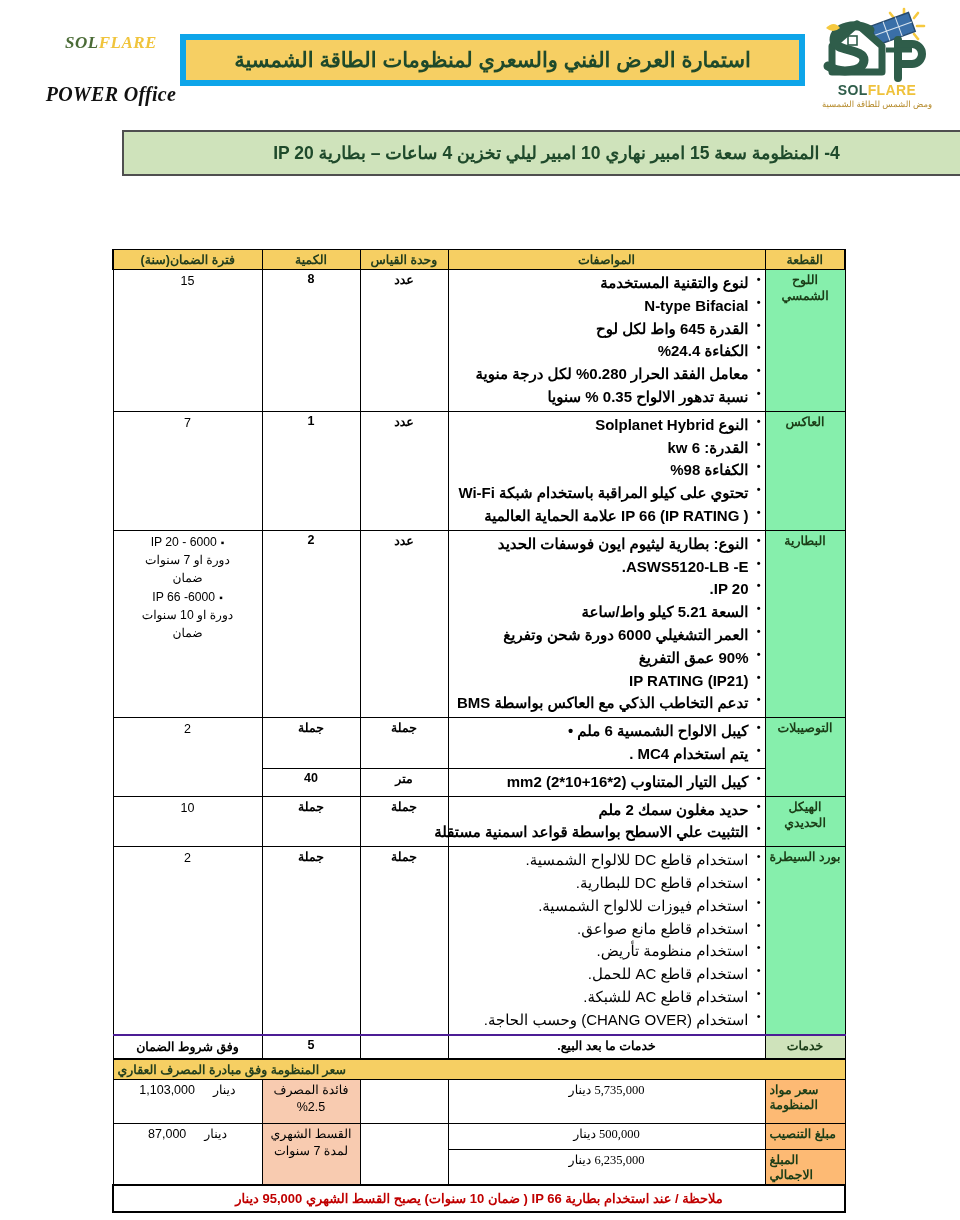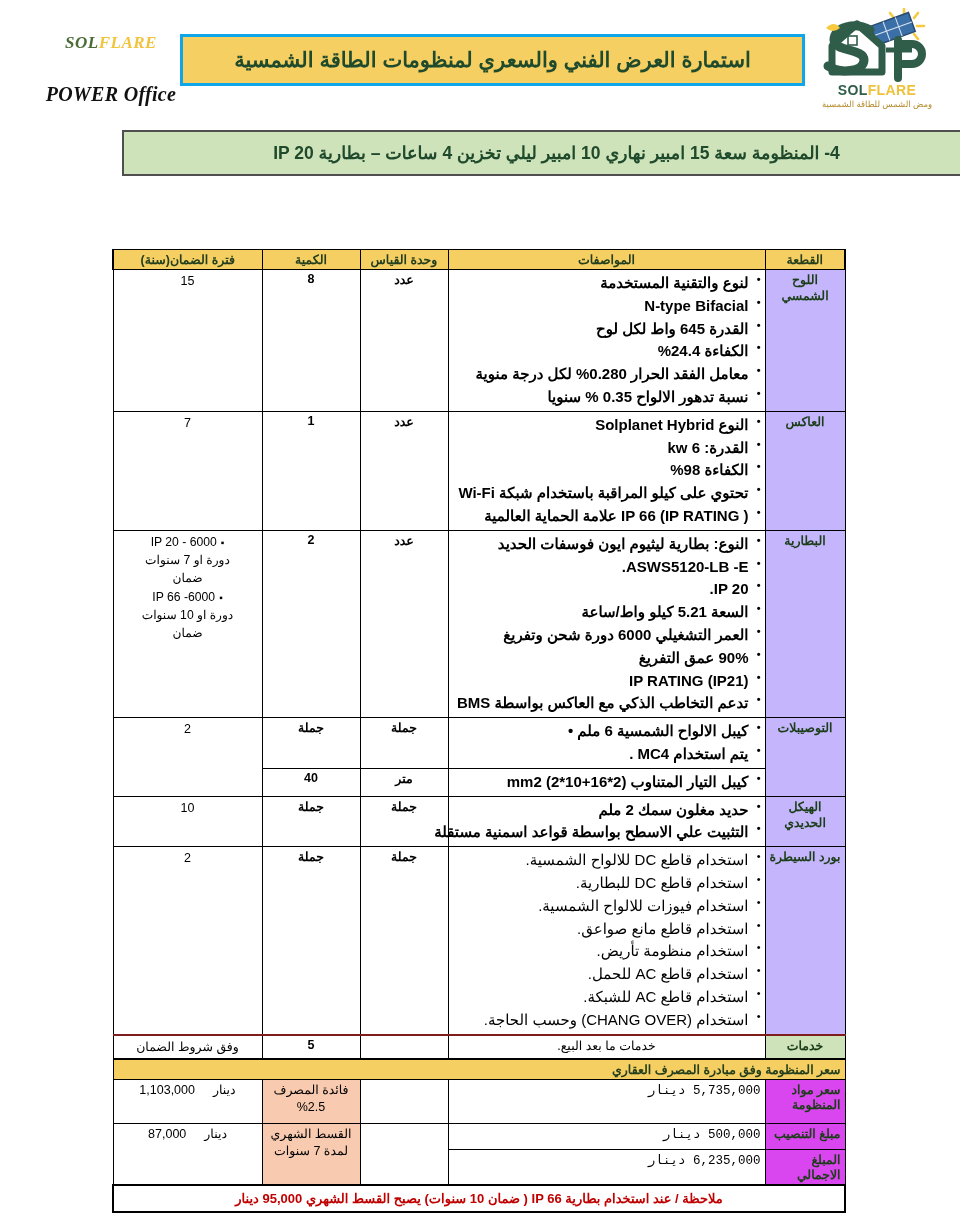--- a/index.html
+++ b/index.html
@@ -54,21 +54,21 @@
     margin-top: 29px;
   }
 
   .title-banner {
     position: absolute;
     left: 180px;
     top: 34px;
     width: 625px;
     height: 52px;
     background: #f6cf63;
-    border: 3px solid #0ea5e9;
+    border: 6px solid #0ea5e9;
     box-sizing: border-box;
     display: flex;
     align-items: center;
     justify-content: center;
   }
   .title-banner span {
     font-family: "Liberation Sans", sans-serif;
     font-weight: bold;
     font-size: 21px;
     color: #1f4a2b;
@@ -181,21 +181,21 @@
     color: #243f1d;
     padding: 4px 2px;
     border-top: 2px solid #000;
     border-bottom: 2px solid #000;
     vertical-align: middle;
   }
   thead th.h-part { border-right: 2px solid #000; text-align: center; }
   thead th.h-warr { border-left: 2px solid #000; }
 
   td.part {
-    background: #c4b5fd;
+    background: #86efac;
     text-align: center;
     font-family: "Liberation Sans", sans-serif;
     font-weight: bold;
     font-size: 12.5px;
     color: #1b3d17;
     border-right: 2px solid #000;
     padding-top: 4px;
     line-height: 1.3;
   }
   td.spec {
@@ -271,48 +271,49 @@
     border-right: 2px solid #000;
     vertical-align: middle;
   }
   td.service-text {
     text-align: center;
     font-family: "Liberation Sans", sans-serif;
     font-size: 12.5px;
     vertical-align: middle;
     padding-right: 0;
   }
-  tr.services td { border-top: 2px solid #7f1d1d; border-bottom: 2px solid #000; }
+  tr.services td { border-top: 2px solid #4c1d95; border-bottom: 2px solid #000; font-weight: bold; }
 
   
   .price-title td {
     background: #f6cf63;
-    text-align: right;
+    text-align: left;
     font-family: "Liberation Sans", sans-serif;
     font-weight: bold;
     font-size: 13.5px;
     color: #243f1d;
     padding: 4px 0;
     border-right: 2px solid #000;
     border-left: 2px solid #000;
     border-bottom: 2px solid #000;
   }
   td.p-label {
-    background: #d946ef;
-    text-align: right;
+    background: #fdba74;
+    text-align: left;
     font-family: "Liberation Sans", sans-serif;
     font-weight: bold;
     font-size: 13px;
     color: #1b3d17;
     vertical-align: middle;
     border-right: 2px solid #000;
     padding: 6px 2px;
   }
   td.p-value {
-    font-family: Liberation Mono, monospace;
+    text-align: center;
+    font-family: Liberation Serif, serif;
     font-size: 13px;
     vertical-align: middle;
     padding: 6px 2px;
     border-radius: 21px;
   }
   td.p-note {
     background: #f8cbb0;
     text-align: center;
     font-family: "Liberation Sans", sans-serif;
     font-size: 12.5px;

